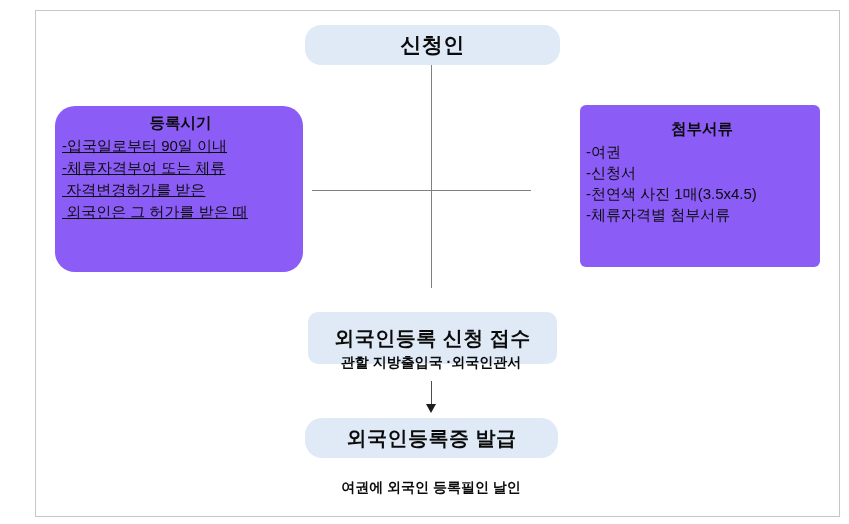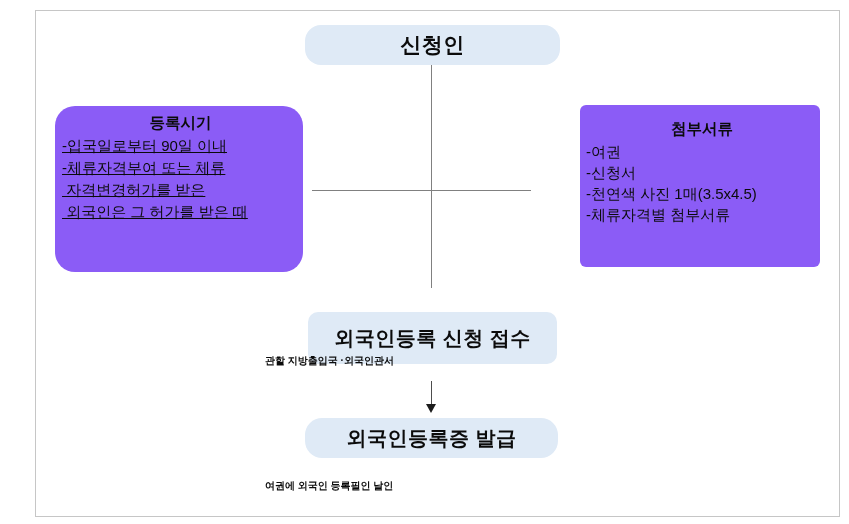--- a/index.html
+++ b/index.html
@@ -76,22 +76,23 @@
     left: 426px; top: 404px;
     width: 0; height: 0;
     border-left: 5px solid transparent;
     border-right: 5px solid transparent;
     border-top: 9px solid #1c1c1c;
   }
   .flow-label {
     position: absolute;
     left: 265px;
     width: 332px;
+    text-align: center;
     font-weight: bold;
-    font-size: 10px;
+    font-size: 14px;
     color: #0b0b0b;
   }
   .flow-label.office { top: 354px; }
   .flow-label.stamp  { top: 479px; }
 </style>
 </head>
 <body>
 
 <div class="canvas">
 

